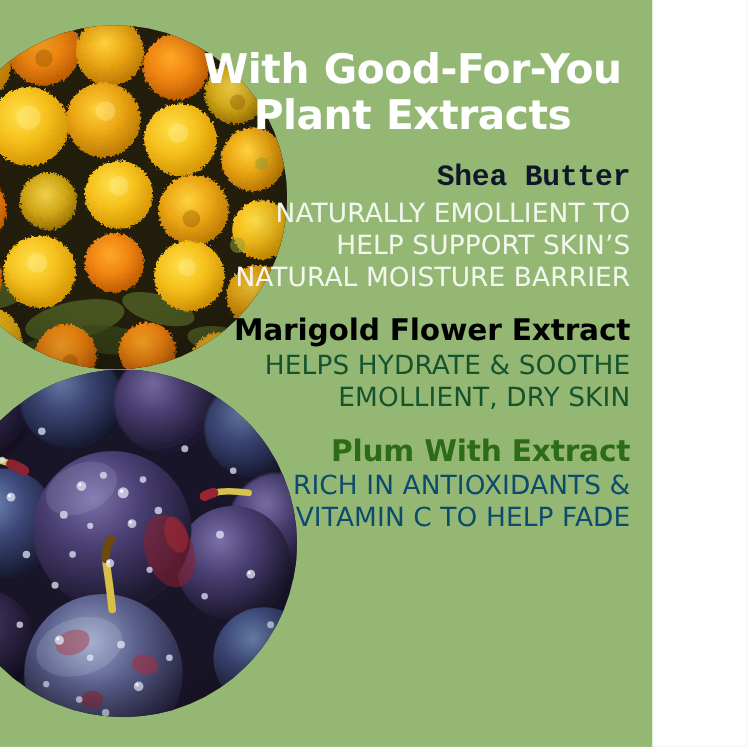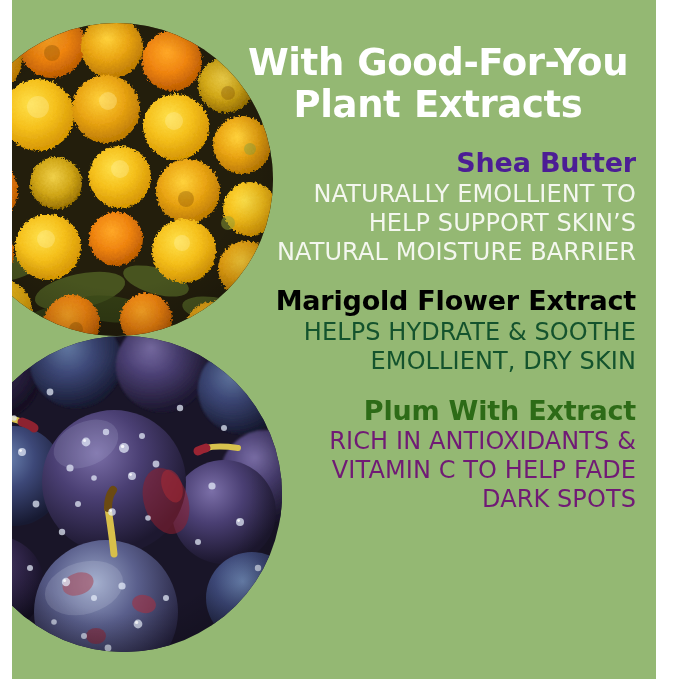--- a/index.html
+++ b/index.html
@@ -8,25 +8,24 @@
   }
   body {
     width: 679px;
     height: 679px;
     overflow: hidden;
     font-family: "DejaVu Sans", "Liberation Sans", sans-serif;
   }
 
   #poster {
     position: relative;
-    width: 644px;
+    width: 593px;
     height: 679px;
     background: #94b873;
     overflow: hidden;
-    margin-left: 12px;
   }
 
   
   .medallion {
     position: absolute;
     border-radius: 50%;
     overflow: hidden;
   }
 
   #marigold-medallion {
@@ -347,39 +346,38 @@
   </div>
 
   <div id="text-column">
 
     <h1 id="headline" style="color: rgb(255, 255, 255);">
       <span class="line">With Good-For-You</span>
       <span class="line">Plant Extracts</span>
     </h1>
 
     <div class="ingredient-block">
-      <h2 class="ingredient-name" style="color: #4c1d95;">Shea Butter</h2>
+      <h2 class="ingredient-name" style="color: #0f172a; font-family: Liberation Mono, monospace;">Shea Butter</h2>
       <p class="ingredient-desc" style="color: rgb(244, 247, 239);">
         <span class="line">NATURALLY EMOLLIENT TO</span>
         <span class="line">HELP SUPPORT SKIN’S</span>
         <span class="line">NATURAL MOISTURE BARRIER</span>
       </p>
     </div>
 
     <div class="ingredient-block">
       <h2 class="ingredient-name" style="color: #000000;">Marigold Flower Extract</h2>
       <p class="ingredient-desc" style="color: #14532d;">
         <span class="line">HELPS HYDRATE &amp; SOOTHE</span>
         <span class="line">EMOLLIENT, DRY SKIN</span>
       </p>
     </div>
 
     <div class="ingredient-block">
       <h2 class="ingredient-name" style="color: rgb(45, 107, 23);">Plum With Extract</h2>
-      <p class="ingredient-desc" style="color: #701a75;">
+      <p class="ingredient-desc" style="color: #0c4a6e;">
         <span class="line">RICH IN ANTIOXIDANTS &amp;</span>
         <span class="line">VITAMIN C TO HELP FADE</span>
-        <span class="line">DARK SPOTS</span>
       </p>
     </div>
 
   </div>
 </div>
 
 </body></html>

